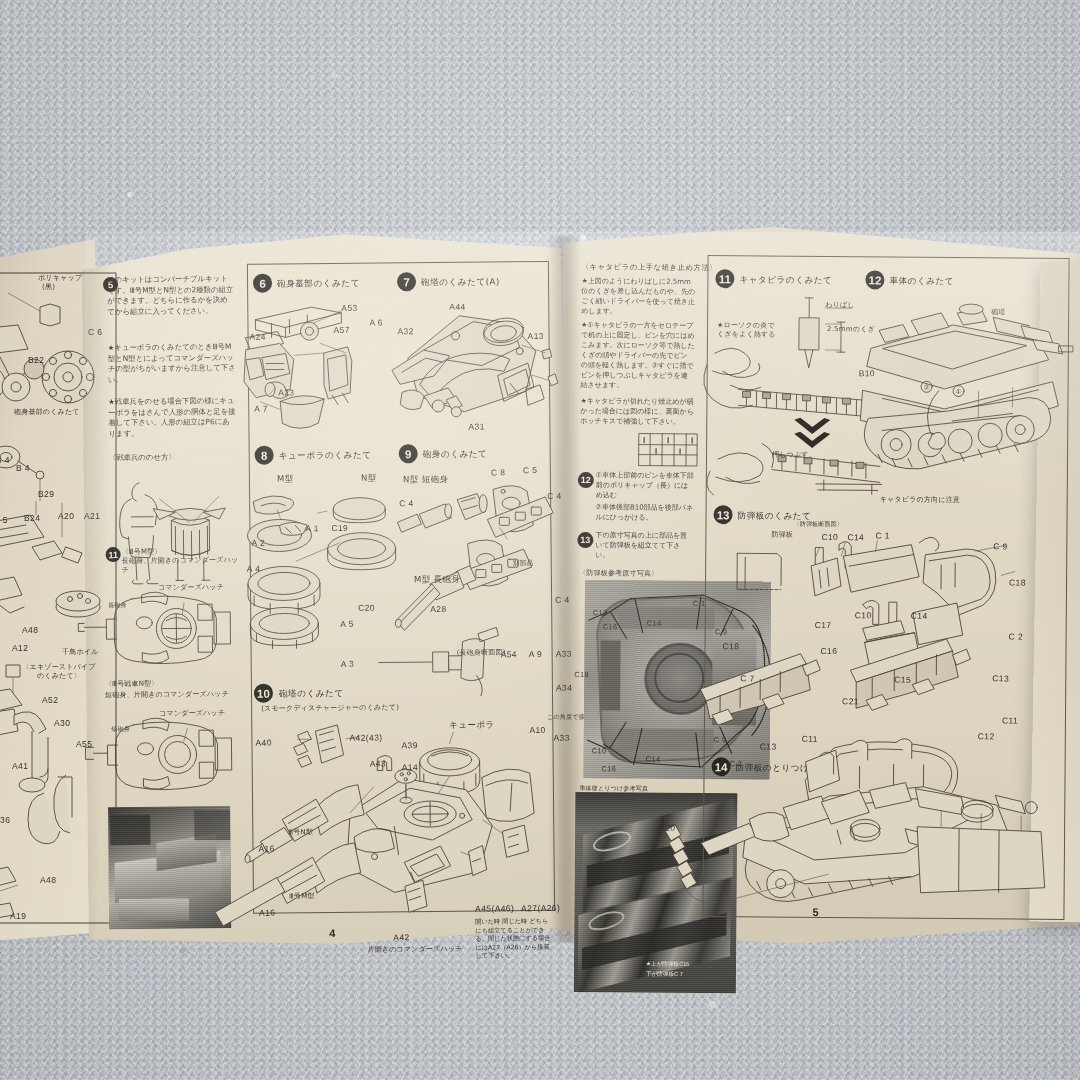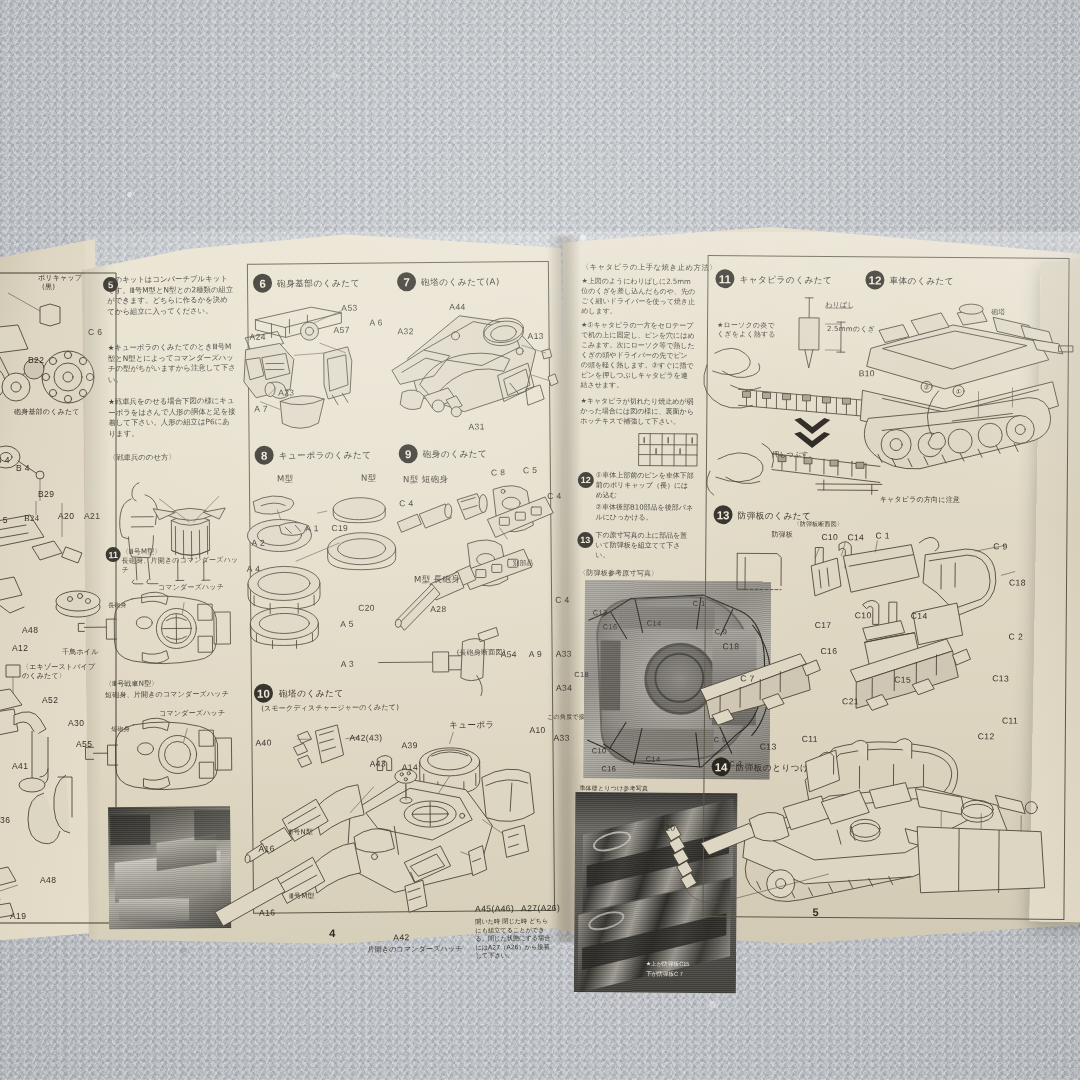--- a/index.html
+++ b/index.html
@@ -140,21 +140,21 @@
     <div class="paper" id="flap-left"></div>
 
     <div class="paper" id="page4"></div>
 
     <div class="paper" id="page5"></div>
 
     <div class="paper" id="flap-right"></div>
 
     <div class="gutter"></div>
 
-    <div class="ink" style="left:0;top:255px;width:93px;height:680px;">
+    <div class="ink" style="left:0;top:255px;width:93px;height:680px;text-align:center;">
       <svg class="art" style="left:-30px;top:10px;" width="150" height="670" viewBox="0 0 150 670">
         <rect x="8" y="8" width="138" height="650" class="s" style="stroke-width:1"></rect>
 
         <path class="s2" d="M70 42 l10 -3 10 3 v16 l-10 3 -10 -3z"></path>
         <path class="sl" d="M38 28 L70 46"></path>
 
         <path class="s2" d="M-10 66 L48 60 L58 84 L-4 92z"></path>
         <path class="s" d="M30 92 L40 112 L58 108"></path>
 
         <circle cx="98" cy="112" r="26" class="s2"></circle>
@@ -220,29 +220,29 @@
       </svg>
       <div class="ink lbl-s jp" style="left:38px;top:18px;">ポリキャップ</div>
       <div class="ink lbl-s jp" style="left:42px;top:27px;">(黒)</div>
       <div class="ink lbl" style="left:88px;top:72px;">C 6</div>
       <div class="ink lbl" style="left:28px;top:100px;">B22</div>
       <div class="ink lbl-s jp" style="left:14px;top:152px;">砲身基部のくみたて</div>
       <div class="ink lbl" style="left:-4px;top:200px;">B 4</div>
       <div class="ink lbl" style="left:16px;top:208px;">B 4</div>
       <div class="ink lbl" style="left:38px;top:234px;">B29</div>
       <div class="ink lbl" style="left:-6px;top:260px;">B 5</div>
-      <div class="ink lbl" style="left:24px;top:258px;font-family:Liberation Serif, serif;">B24</div>
+      <div class="ink lbl" style="left:24px;top:258px;">B24</div>
       <div class="ink lbl" style="left:58px;top:256px;">A20</div>
       <div class="ink lbl" style="left:84px;top:256px;">A21</div>
       <div class="ink lbl" style="left:22px;top:370px;">A48</div>
       <div class="ink lbl" style="left:12px;top:388px;">A12</div>
       <div class="ink lbl-s jp" style="left:62px;top:392px;">千鳥ホイル</div>
       <div class="ink lbl-s jp" style="left:22px;top:408px;width:74px;white-space:normal;line-height:9px;">〈エキゾーストパイプのくみたて〉</div>
       <div class="ink lbl" style="left:42px;top:440px;">A52</div>
-      <div class="ink lbl" style="left:68px;top:463px;">A30</div>
+      <div class="ink lbl" style="left:54px;top:463px;">A30</div>
       <div class="ink lbl" style="left:76px;top:484px;">A55</div>
       <div class="ink lbl" style="left:12px;top:506px;">A41</div>
       <div class="ink lbl" style="left:-6px;top:560px;">A36</div>
       <div class="ink lbl" style="left:40px;top:620px;">A48</div>
       <div class="ink lbl" style="left:10px;top:656px;">A19</div>
     </div>
 
     <div class="ink" style="left:100px;top:245px;width:462px;height:690px;transform:rotate(-0.55deg);">
 
       <div>

